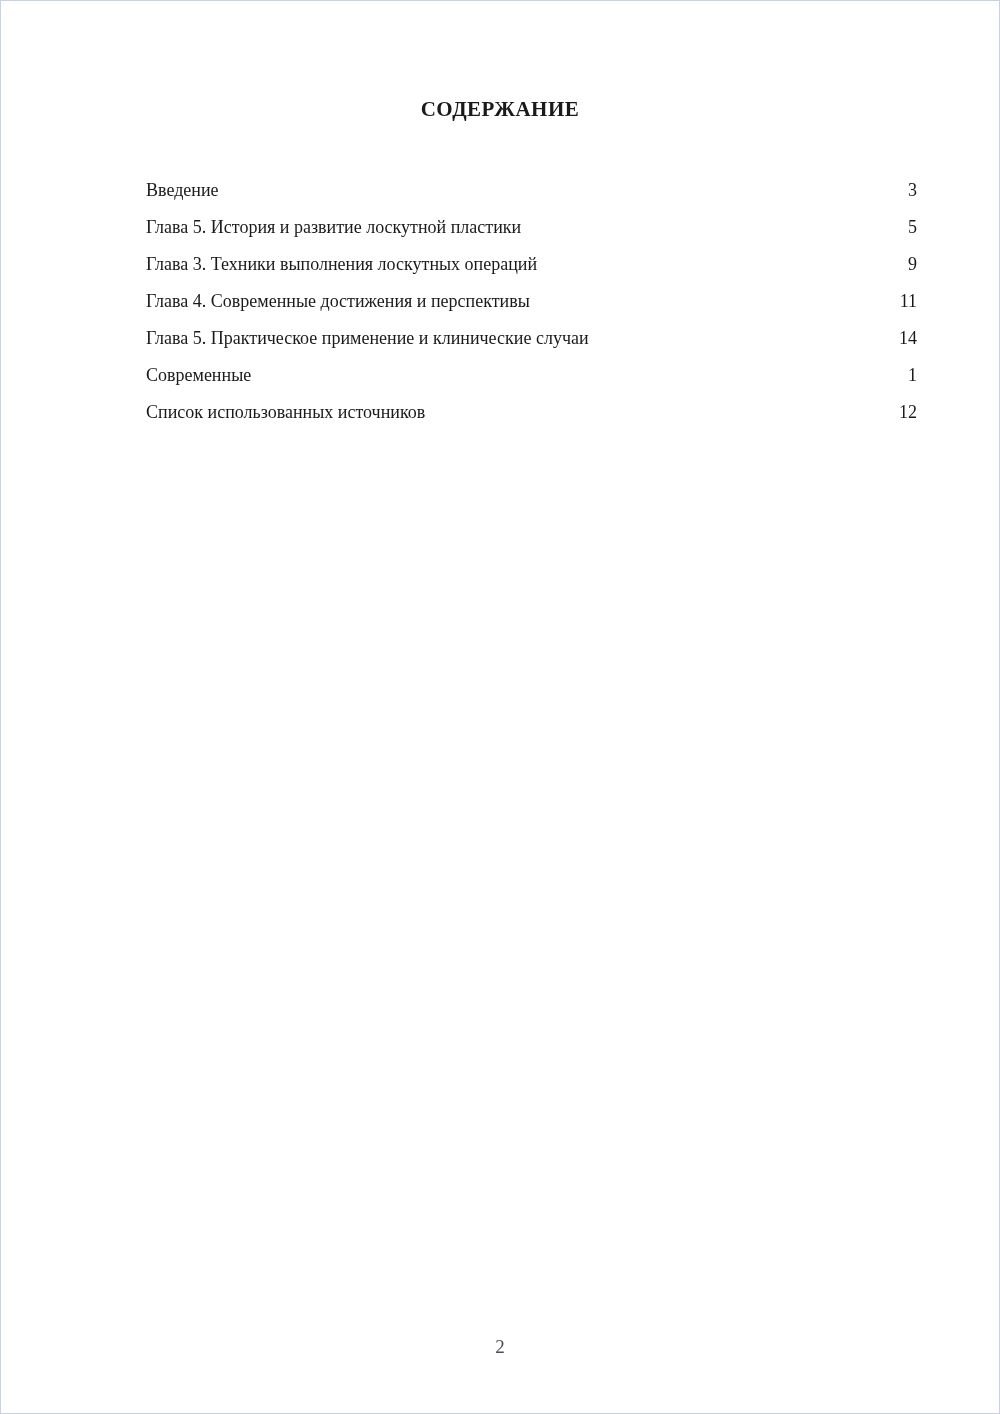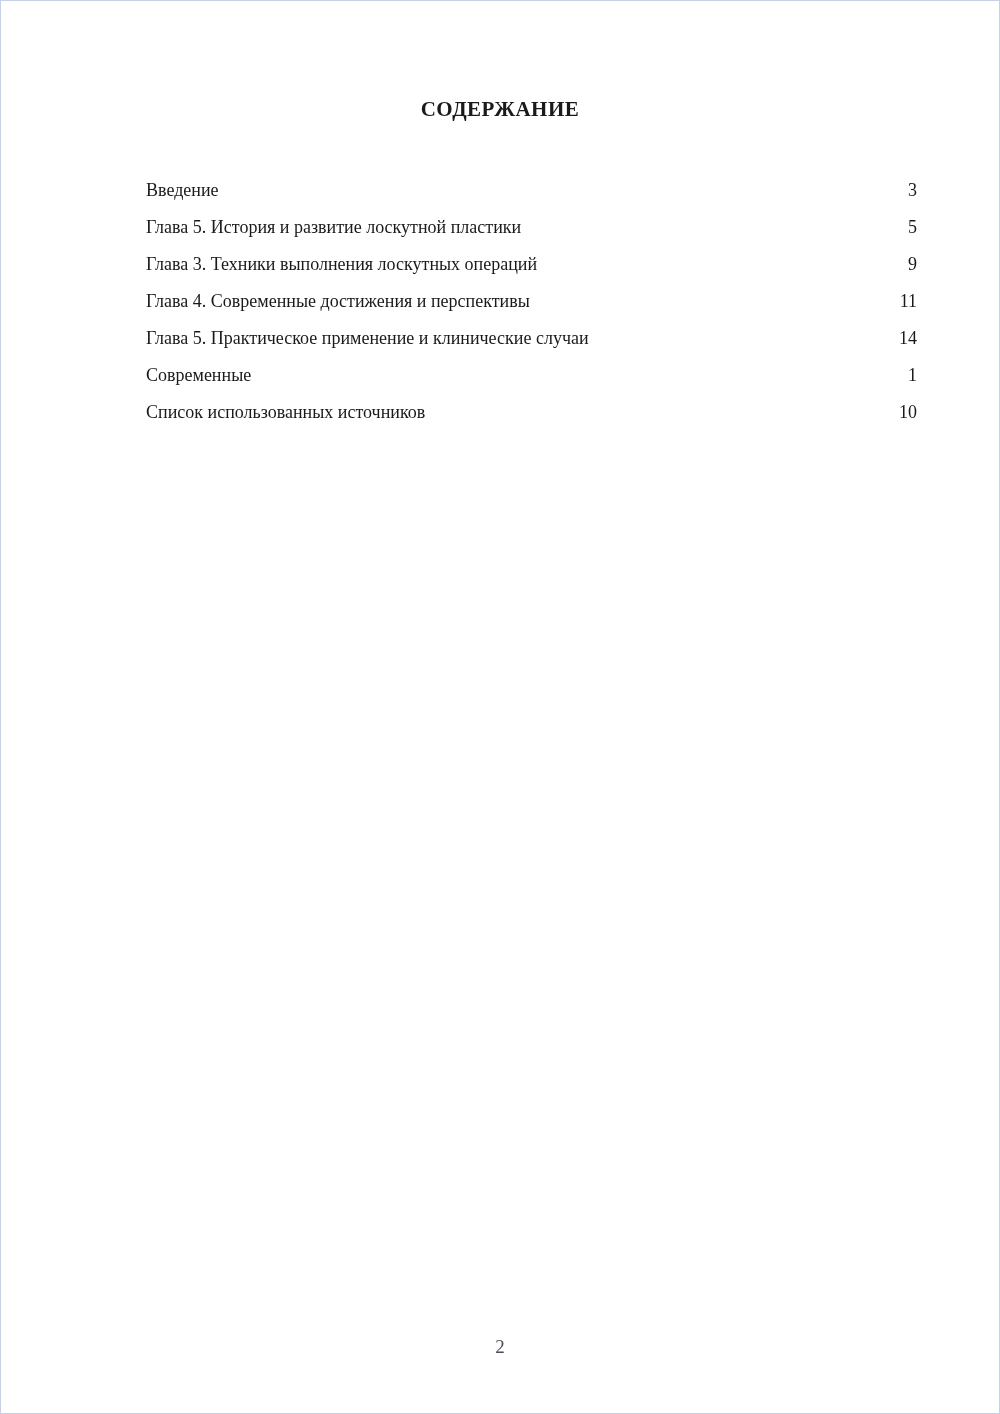--- a/index.html
+++ b/index.html
@@ -85,20 +85,20 @@
       <span class="toc-page">14</span>
     </div>
 
     <div class="toc-row">
       <span class="toc-label">Современные</span>
       <span class="toc-page">1</span>
     </div>
 
     <div class="toc-row">
       <span class="toc-label">Список использованных источников</span>
-      <span class="toc-page">10</span>
+      <span class="toc-page">12</span>
     </div>
 
   </div>
 
   <div class="footer-page-number">2</div>
 
 </div>
 
 </body></html>

